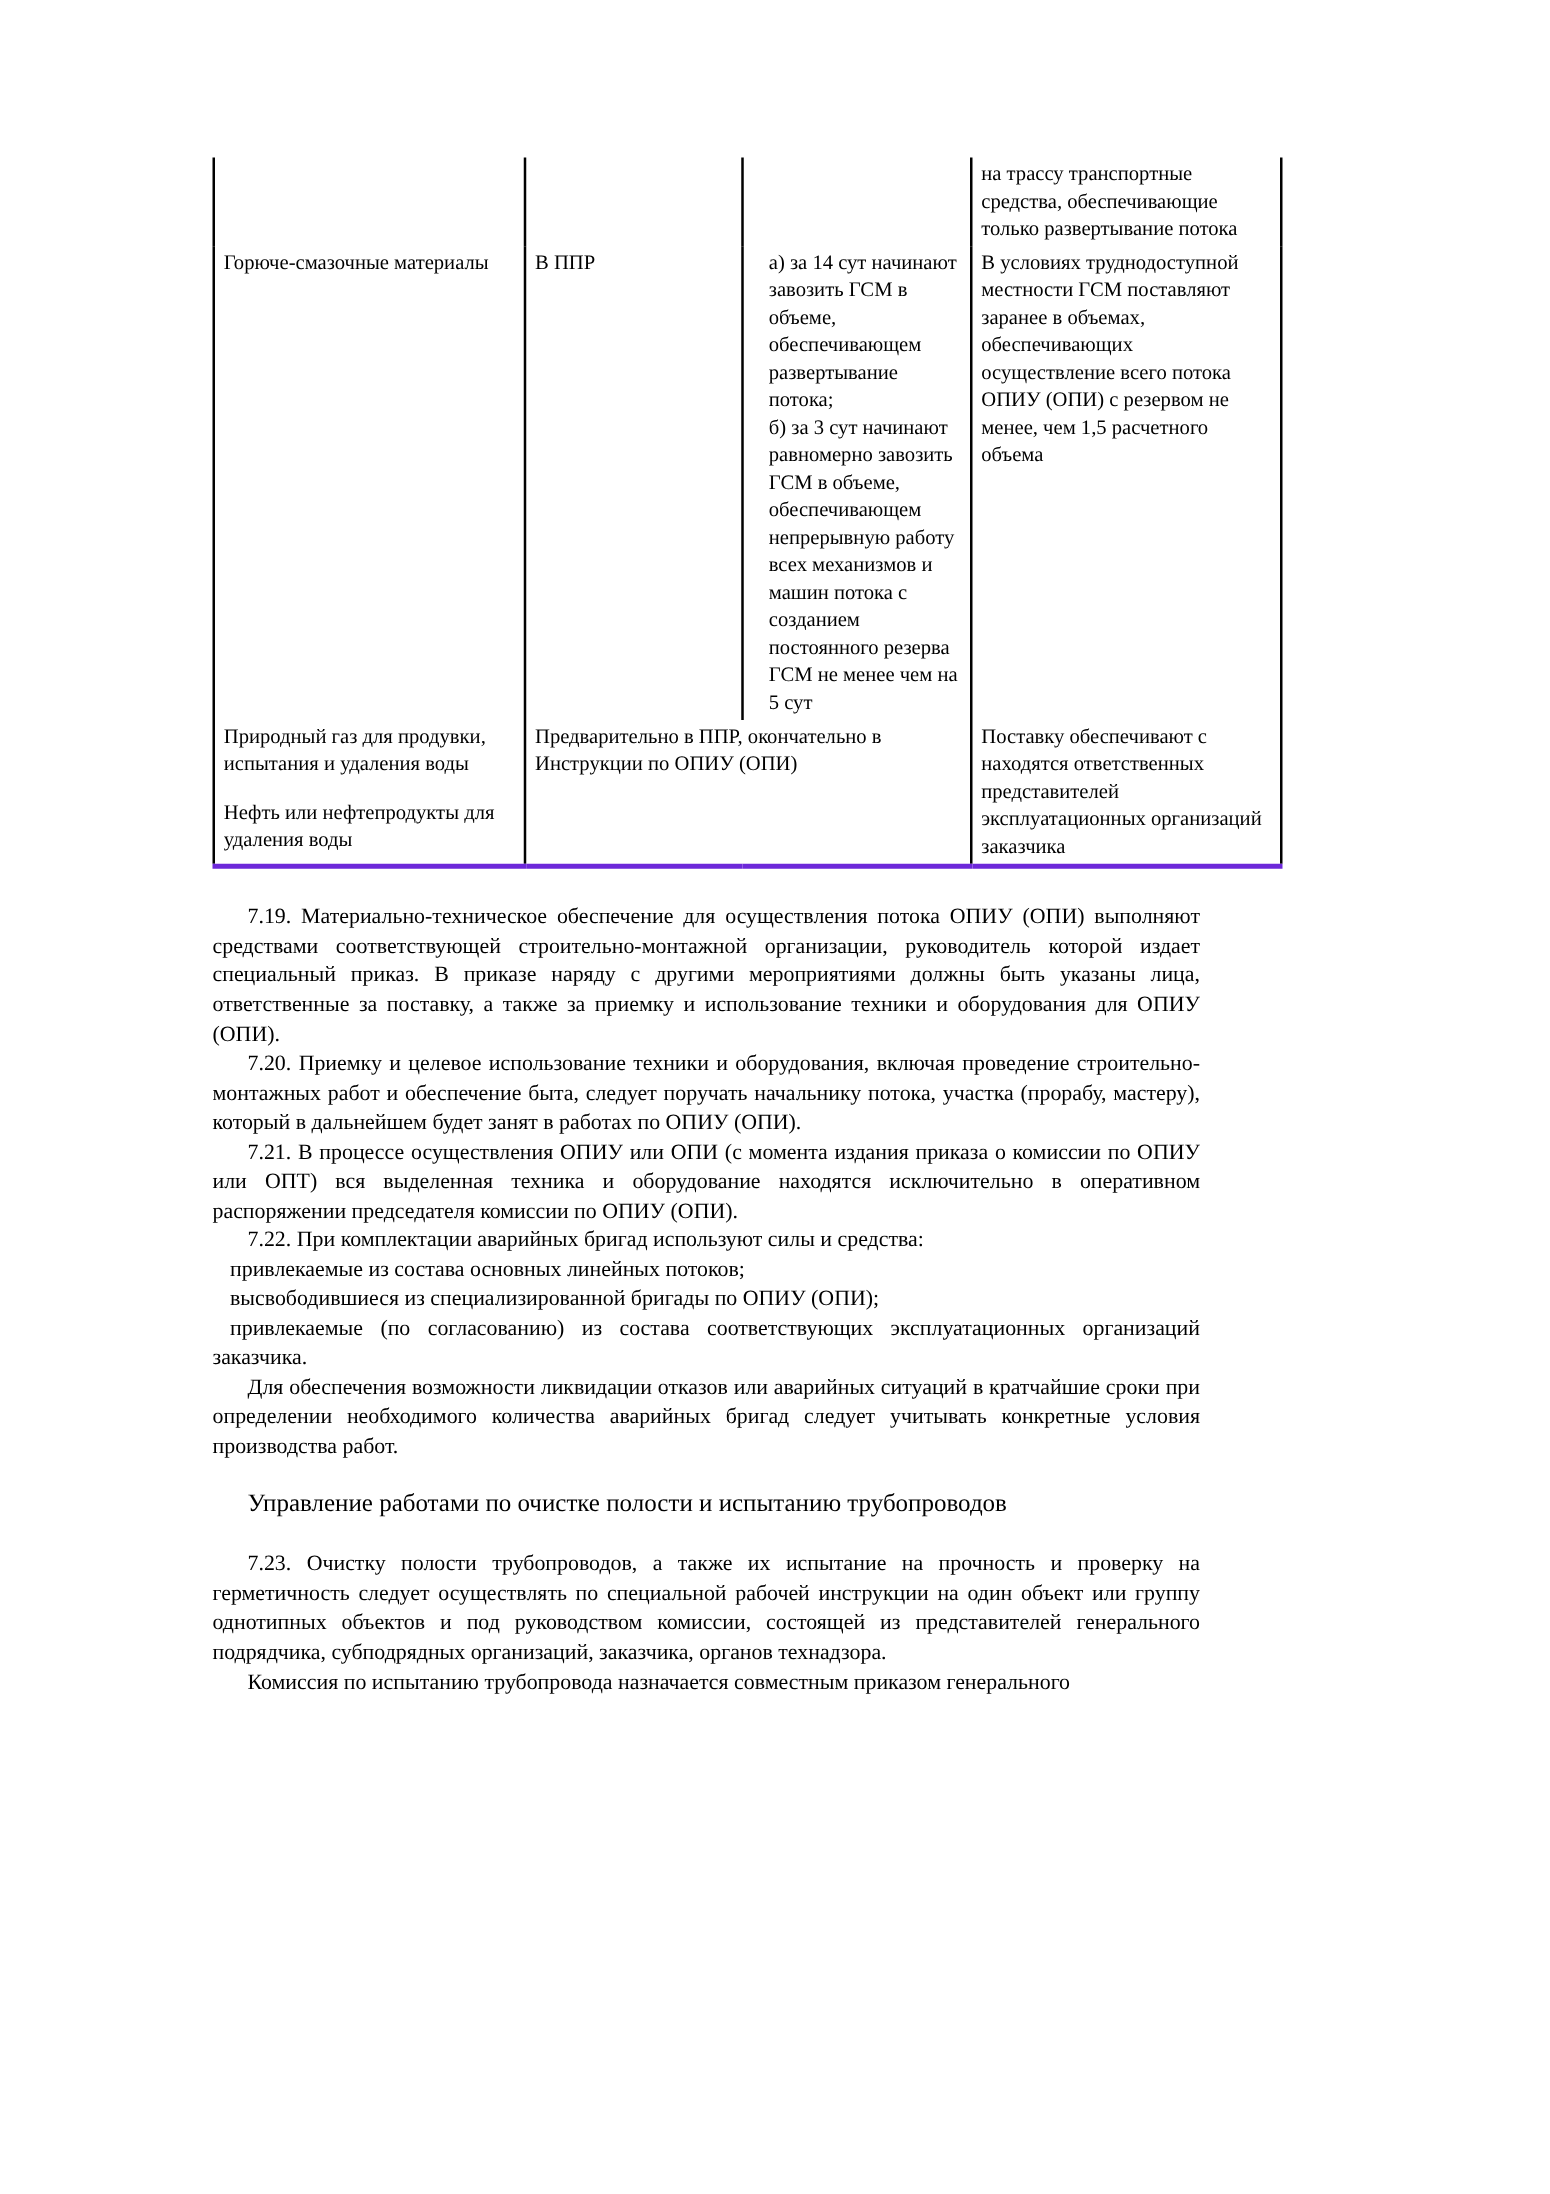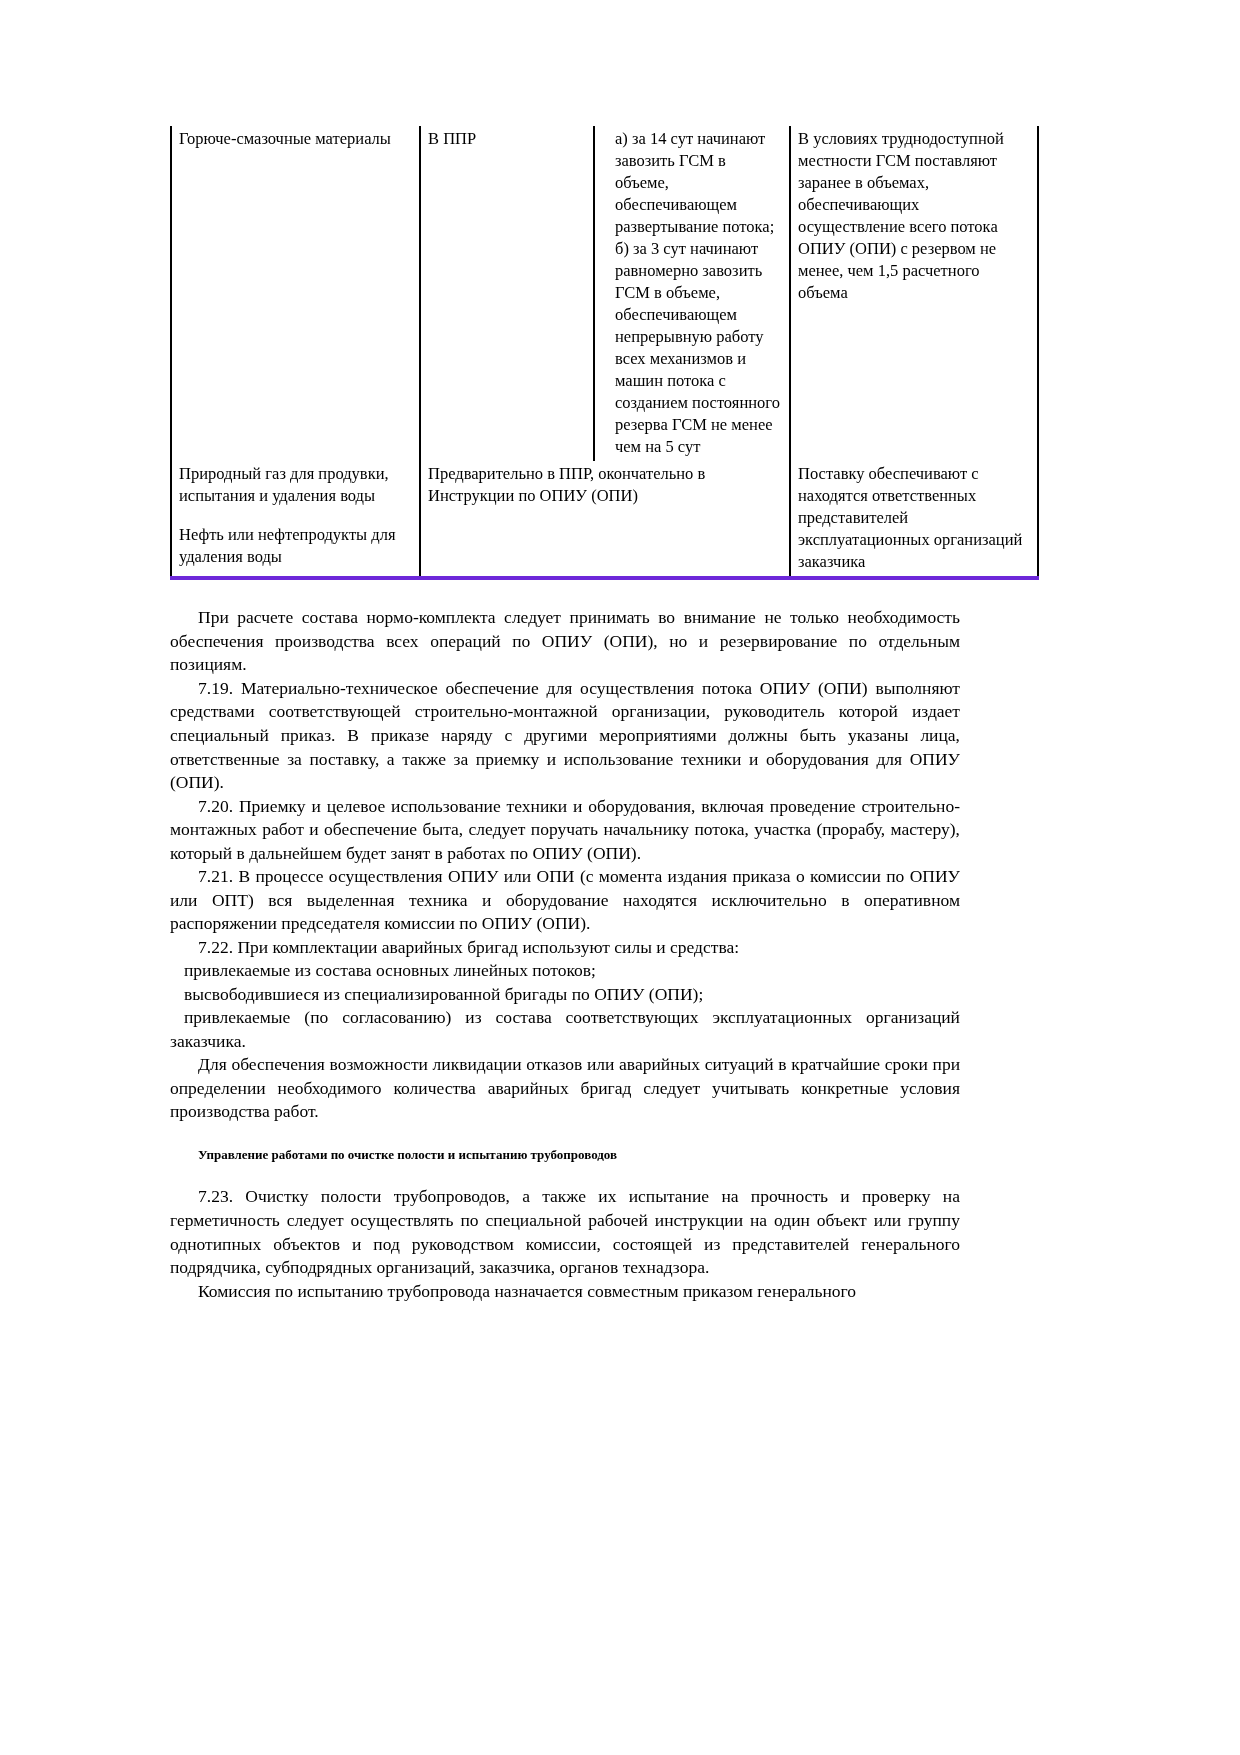--- a/index.html
+++ b/index.html
@@ -77,35 +77,41 @@
   .body-text p {
     margin: 0;
     text-align: justify;
     text-indent: 28px;
   }
   .body-text p.hang {
     text-indent: 14px;
   }
   .heading-bold {
     margin: 0;
-    font-weight: bold;
+    font-weight: normal;
     text-align: center;
     text-indent: 0;
-    font-size: 13px;
+    font-size: 20px;
   }
   .spacer-md { height: 22px; }
 </style>
 </head>
 <body>
 
 <div class="page">
   <div class="content">
 
     <table class="spec">
       <tbody>
+        <tr class="first-row">
+          <td class="c1"></td>
+          <td class="c2"></td>
+          <td class="c3"></td>
+          <td class="c4">на трассу транспортные средства, обеспечивающие только развертывание потока</td>
+        </tr>
 
         <tr>
           <td class="c1 cell-pad-top">Горюче-смазочные материалы</td>
           <td class="c2 cell-pad-top">В ППР</td>
           <td class="c3 cell-pad-top" style="white-space: pre-line; padding-left: 20px;">а) за 14 сут начинают завозить ГСМ в объеме, обеспечивающем развертывание потока;
 б) за 3 сут начинают равномерно завозить ГСМ в объеме, обеспечивающем непрерывную работу всех механизмов и машин потока с созданием постоянного резерва ГСМ не менее чем на 5 сут</td>
           <td class="c4 cell-pad-top">В условиях труднодоступной местности ГСМ поставляют заранее в объемах, обеспечивающих осуществление всего потока ОПИУ (ОПИ) с резервом не менее, чем 1,5 расчетного объема</td>
         </tr>
 
         <tr class="last-row">
@@ -113,21 +119,20 @@
             <p class="cell-p">Природный газ для продувки, испытания и удаления воды</p>
             <p class="cell-p">Нефть или нефтепродукты для удаления воды</p>
           </td>
           <td class="c2" colspan="2">Предварительно в ППР, окончательно в Инструкции по ОПИУ (ОПИ)</td>
           <td class="c4">Поставку обеспечивают с находятся ответственных представителей эксплуатационных организаций заказчика</td>
         </tr>
       </tbody>
     </table>
 
     <div class="body-text">
-      <p>При расчете состава нормо-комплекта следует принимать во внимание не только необходимость обеспечения производства всех операций по ОПИУ (ОПИ), но и резервирование по отдельным позициям.</p>
       <p>7.19. Материально-техническое обеспечение для осуществления потока ОПИУ (ОПИ) выполняют средствами соответствующей строительно-монтажной организации, руководитель которой издает специальный приказ. В приказе наряду с другими мероприятиями должны быть указаны лица, ответственные за поставку, а также за приемку и использование техники и оборудования для ОПИУ (ОПИ).</p>
       <p>7.20. Приемку и целевое использование техники и оборудования, включая проведение строительно-монтажных работ и обеспечение быта, следует поручать начальнику потока, участка (прорабу, мастеру), который в дальнейшем будет занят в работах по ОПИУ (ОПИ).</p>
       <p>7.21. В процессе осуществления ОПИУ или ОПИ (с момента издания приказа о комиссии по ОПИУ или ОПТ) вся выделенная техника и оборудование находятся исключительно в оперативном распоряжении председателя комиссии по ОПИУ (ОПИ).</p>
       <p>7.22. При комплектации аварийных бригад используют силы и средства:</p>
       <p class="hang">привлекаемые из состава основных линейных потоков;</p>
       <p class="hang">высвободившиеся из специализированной бригады по ОПИУ (ОПИ);</p>
       <p class="hang">привлекаемые (по согласованию) из состава соответствующих эксплуатационных организаций заказчика.</p>
       <p>Для обеспечения возможности ликвидации отказов или аварийных ситуаций в кратчайшие сроки при определении необходимого количества аварийных бригад следует учитывать конкретные условия производства работ.</p>
 
       <div class="spacer-md"></div>

